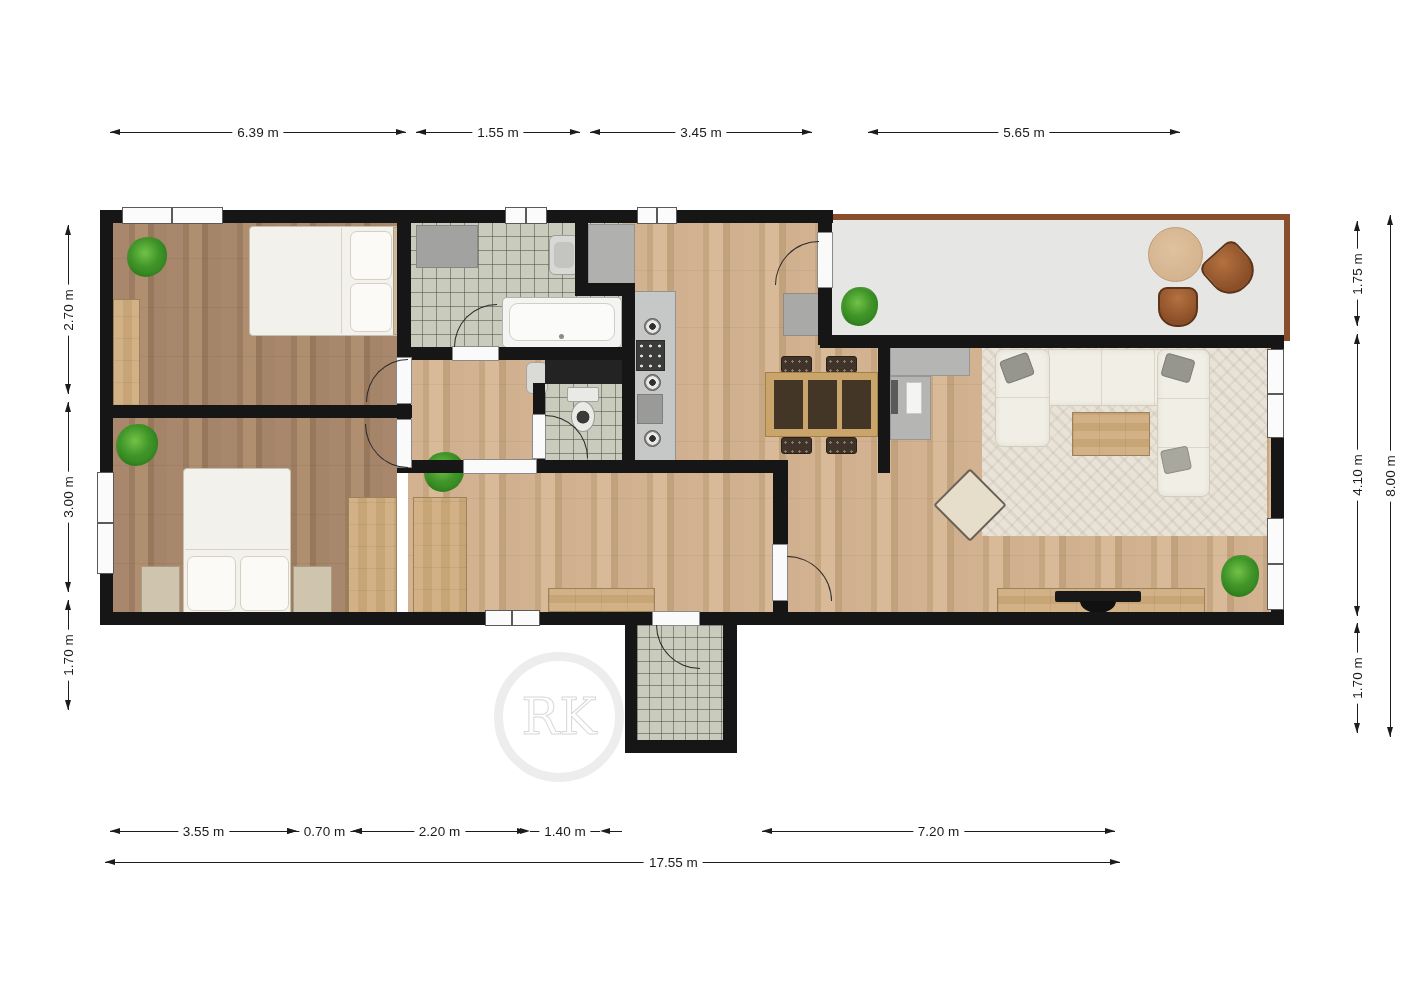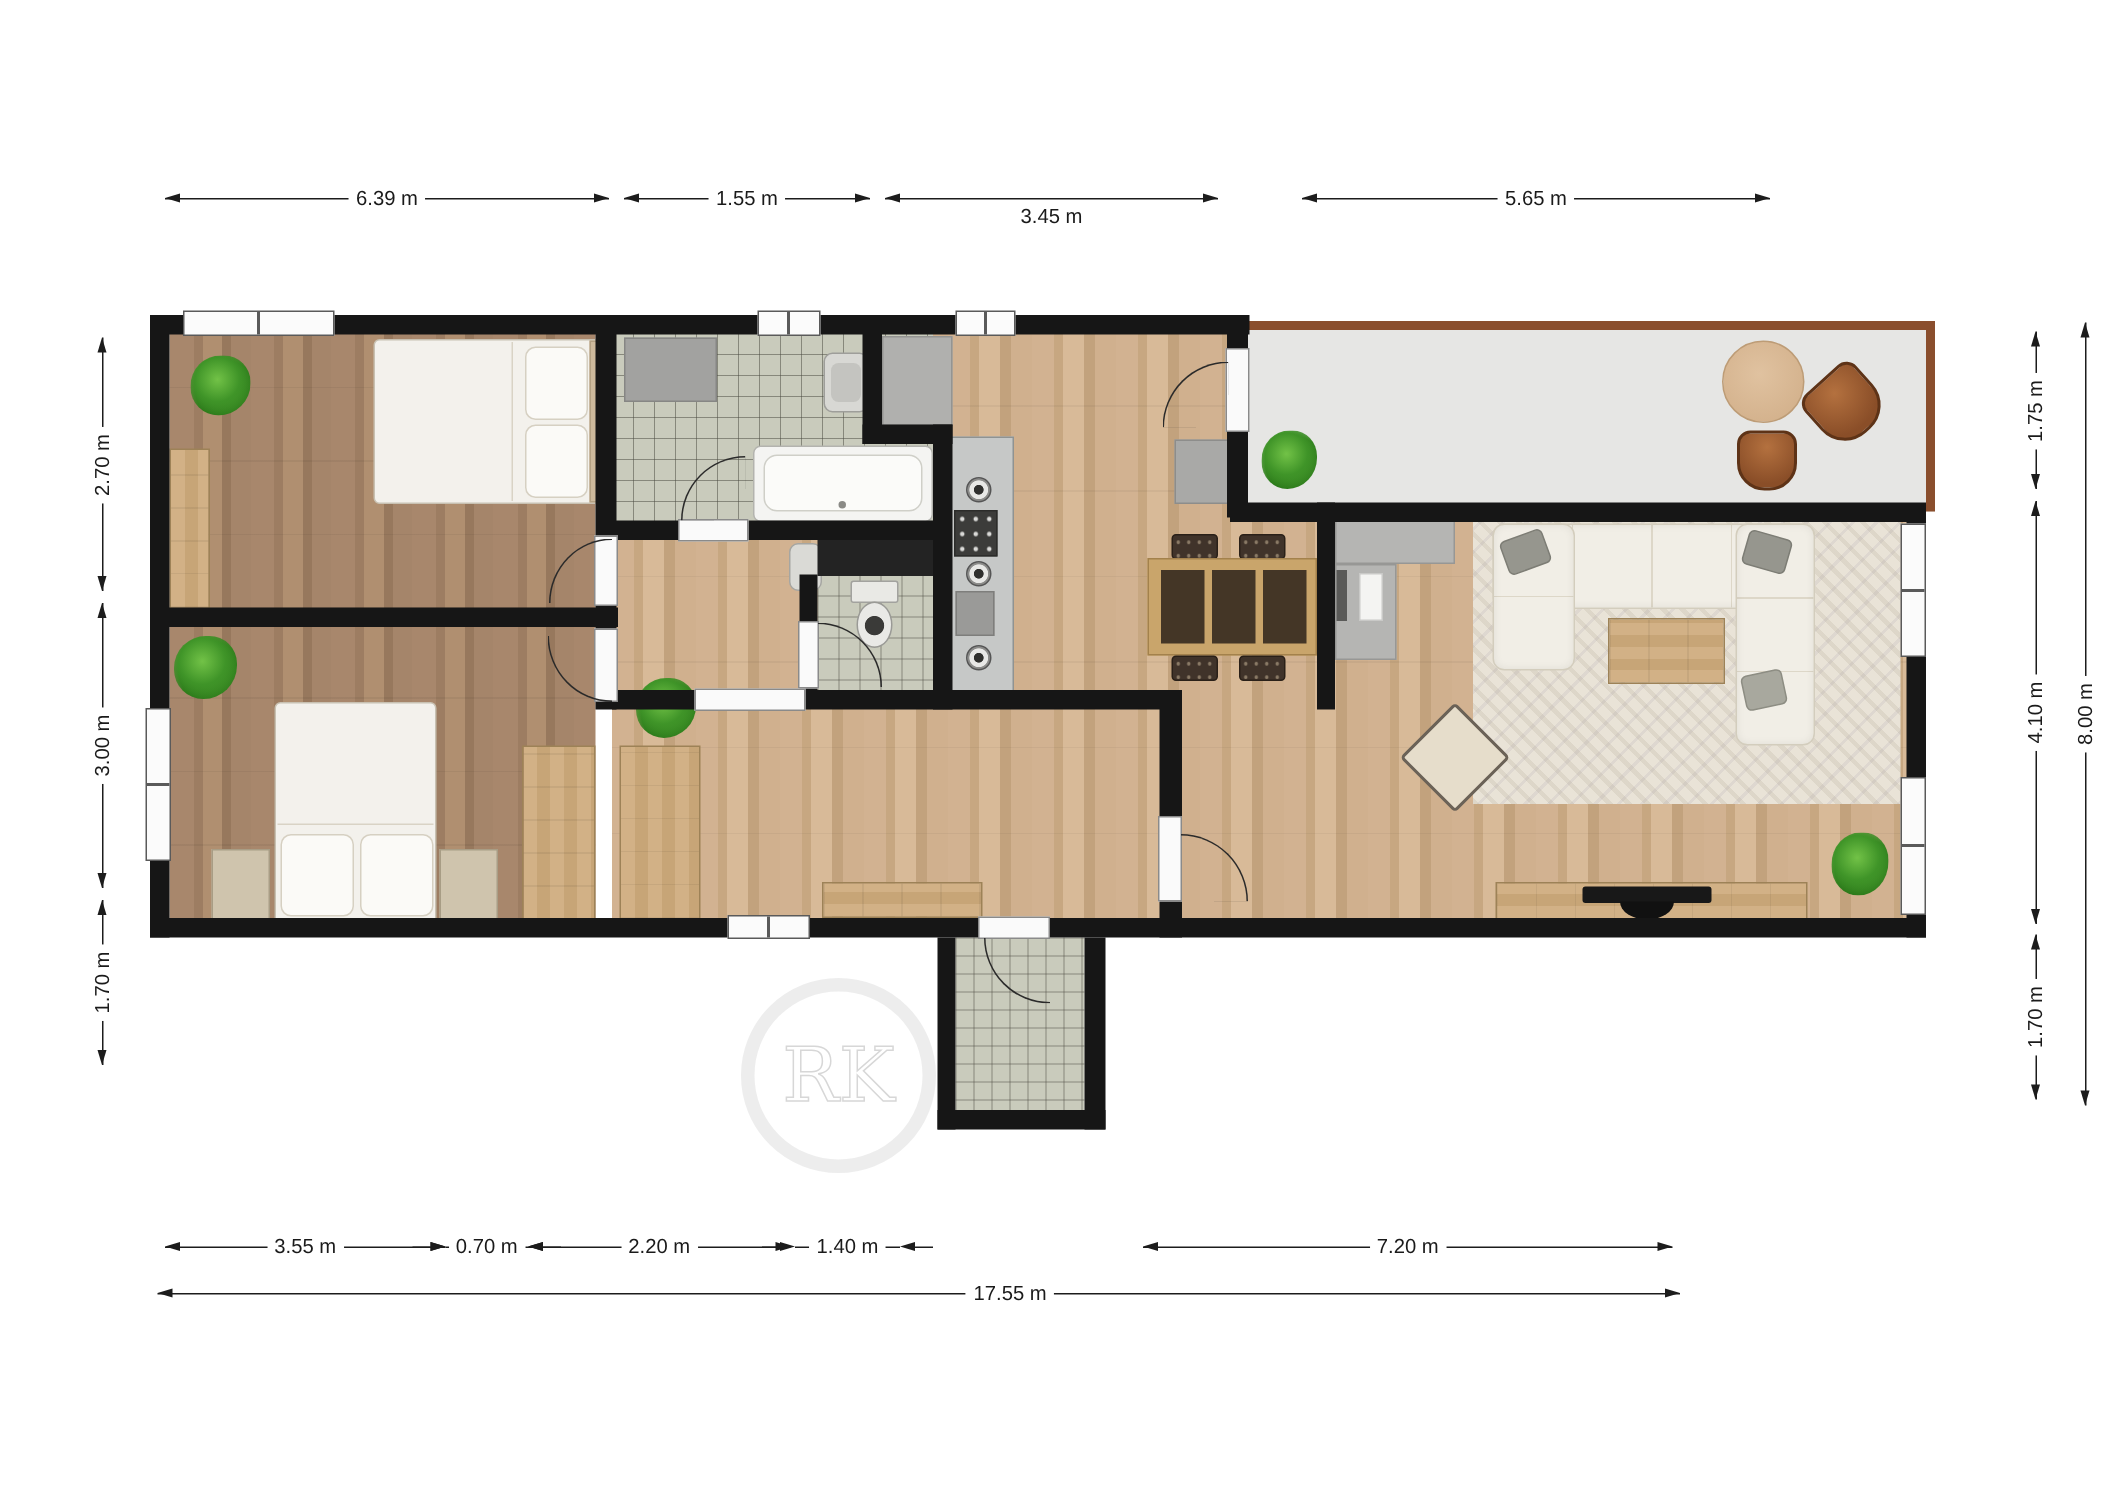--- a/index.html
+++ b/index.html
@@ -217,21 +217,21 @@
       <div class="dim h" style="left: 416px; top: 132px; width: 164px; height: 0px;">
         <div class="line"></div>
         <div class="ah" style="border-width: 3.5px 10px 3.5px 0px; border-right-color: rgb(28, 28, 28); left: 0px; top: -3.5px;"></div>
         <div class="ah" style="border-width: 3.5px 0px 3.5px 10px; border-left-color: rgb(28, 28, 28); right: 0px; top: -3.5px;"></div>
         <span class="lbl" style="left: 50%;">1.55 m</span>
       </div>
       <div class="dim h" style="left: 590px; top: 132px; width: 222px; height: 0px;">
         <div class="line"></div>
         <div class="ah" style="border-width: 3.5px 10px 3.5px 0px; border-right-color: rgb(28, 28, 28); left: 0px; top: -3.5px;"></div>
         <div class="ah" style="border-width: 3.5px 0px 3.5px 10px; border-left-color: rgb(28, 28, 28); right: 0px; top: -3.5px;"></div>
-        <span class="lbl" style="left: 50%; margin-top: 12px;">3.45 m</span>
+        <span class="lbl" style="left: 50%;">3.45 m</span>
       </div>
       <div class="dim h" style="left: 868px; top: 132px; width: 312px; height: 0px;">
         <div class="line"></div>
         <div class="ah" style="border-width: 3.5px 10px 3.5px 0px; border-right-color: rgb(28, 28, 28); left: 0px; top: -3.5px;"></div>
         <div class="ah" style="border-width: 3.5px 0px 3.5px 10px; border-left-color: rgb(28, 28, 28); right: 0px; top: -3.5px;"></div>
         <span class="lbl" style="left: 50%;">5.65 m</span>
       </div>
       <div class="dim v" style="left: 68px; top: 225px; height: 169px; width: 0px;">
         <div class="line"></div>
         <div class="ah" style="border-width: 0px 3.5px 10px; border-bottom-color: rgb(28, 28, 28); top: 0px; left: -3.5px;"></div>

